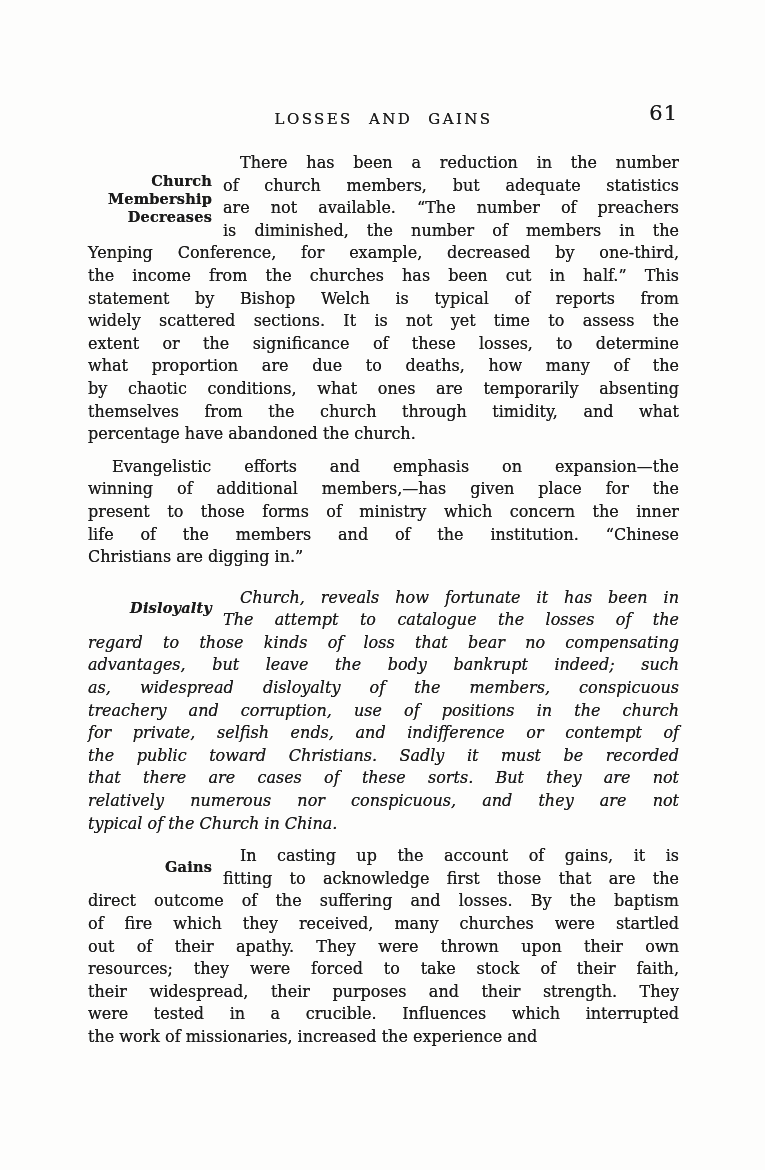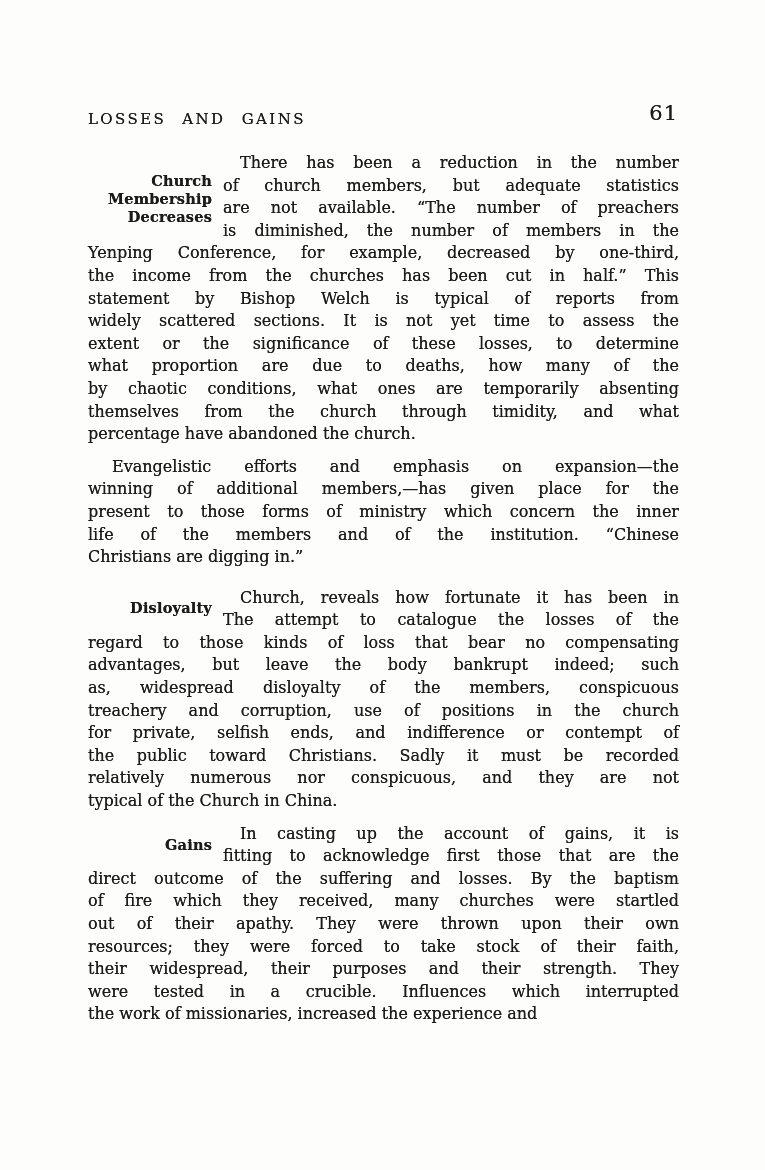--- a/index.html
+++ b/index.html
@@ -21,21 +21,21 @@
   }
   
   .runhead-row {
     position: relative;
     height: 26px;
   }
   .runhead {
     position: absolute;
     left: 0; right: 0;
     top: 6px;
-    text-align: left;
+    text-align: center;
     font-size: 15px;
     letter-spacing: 2.4px;
     word-spacing: 9px;
     font-weight: 500;
   }
   .pagenum {
     position: absolute;
     right: 1px;
     top: -3px;
     font-size: 21px;
@@ -72,21 +72,21 @@
     line-height: 18.2px;
     text-align: right;
     letter-spacing: 0.2px;
   }
   .side-note:empty { display: none; }
 
   .p1 { margin-top: 22px; }
   .p1 .side-note { top: 20px; }
   .p2 { margin-top: 10px; }
   .p2 .full .line:first-child { text-indent: 24px; }
-  .p3 { margin-top: 18px; }
+  .p3 { margin-top: 18px; font-style: italic; }
   .p3 .side-note { top: 12px; }
   .p4 { margin-top: 10px; }
   .p4 .side-note { top: 13px; }
 </style>
 </head>
 <body>
 
 <div class="page">
 
   <div class="runhead-row">
@@ -132,20 +132,21 @@
         <div class="line">Church, reveals how fortunate it has been in</div>
         <div class="line">The attempt to catalogue the losses of the</div>
       </div>
     <div class="full">
         <div class="line">regard to those kinds of loss that bear no compensating</div>
         <div class="line">advantages, but leave the body bankrupt indeed; such</div>
         <div class="line">as, widespread disloyalty of the members, conspicuous</div>
         <div class="line">treachery and corruption, use of positions in the church</div>
         <div class="line">for private, selfish ends, and indifference or contempt of</div>
         <div class="line">the public toward Christians. Sadly it must be recorded</div>
+        <div class="line">that there are cases of these sorts. But they are not</div>
         <div class="line">relatively numerous nor conspicuous, and they are not</div>
         <div class="line">typical of the Church in China.</div>
       </div>
   </div>
 
   <div class="para p4">
     <div class="side-note">Gains</div>
     <div class="indented">
         <div class="line">In casting up the account of gains, it is</div>
         <div class="line">fitting to acknowledge first those that are the</div>

